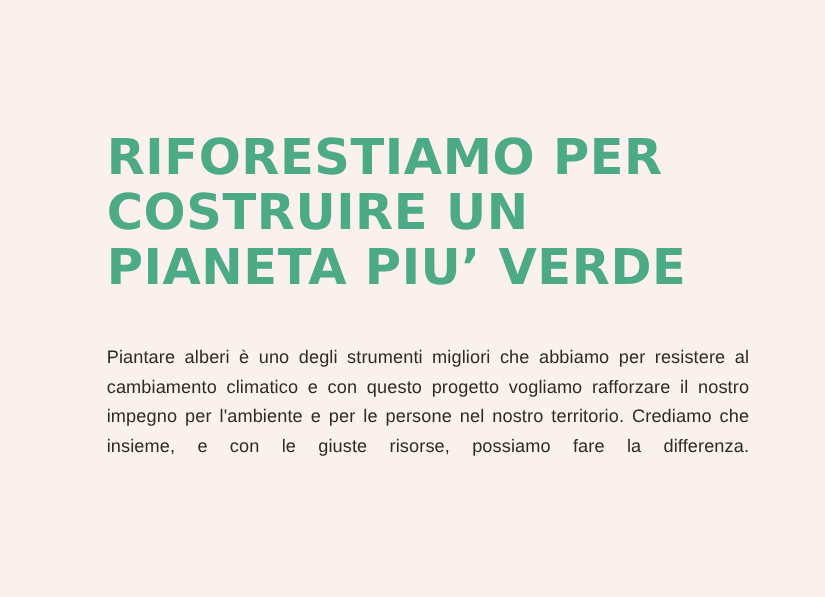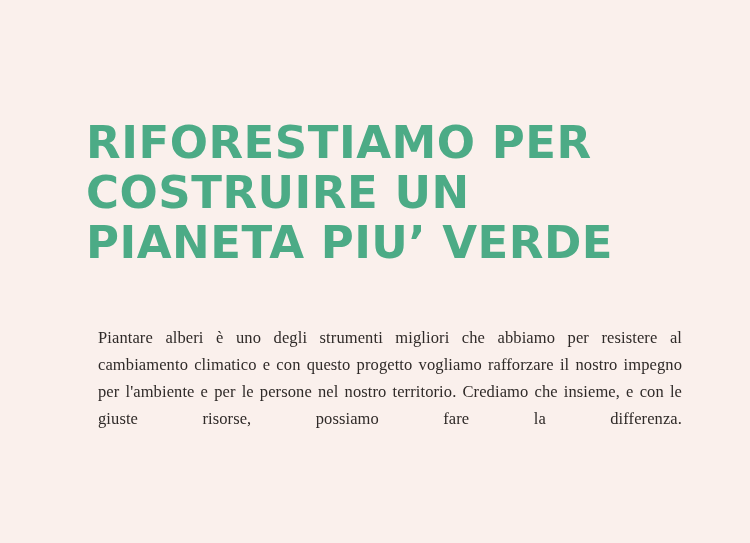--- a/index.html
+++ b/index.html
@@ -15,40 +15,40 @@
   }
   .slide {
     position: relative;
     width: 750px;
     height: 543px;
     background: #faf0ec;
     box-sizing: border-box;
   }
   .content {
     position: absolute;
-    left: 86px;
+    left: 97px;
     top: 118px;
     width: 586px;
   }
   .headline {
     color: #4cab86;
     font-family: "DejaVu Sans", sans-serif;
     font-weight: bold;
     font-size: 45px;
     line-height: 50px;
     letter-spacing: 0.5px;
     margin: 0;
     text-transform: uppercase;
     white-space: pre-line;
   }
   .body-copy {
-    margin: 12px;
+    margin: 0;
     padding-top: 44px;
     color: #2f2a28;
-    font-family: Liberation Serif, serif;
+    font-family: Liberation Sans, sans-serif;
     font-size: 16.5px;
     line-height: 27px;
     text-align: justify;
     text-justify: inter-word;
     letter-spacing: 0.1px;
     width: 584px;
   }
   .body-copy::after {
     content: "";
     display: inline-block;

